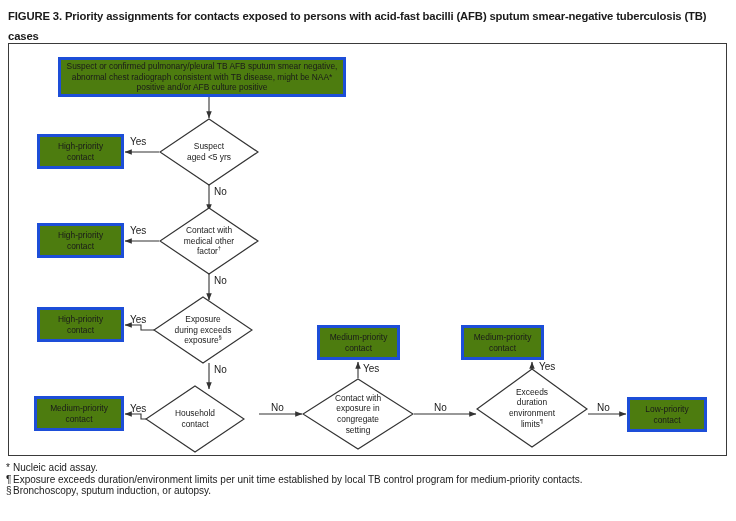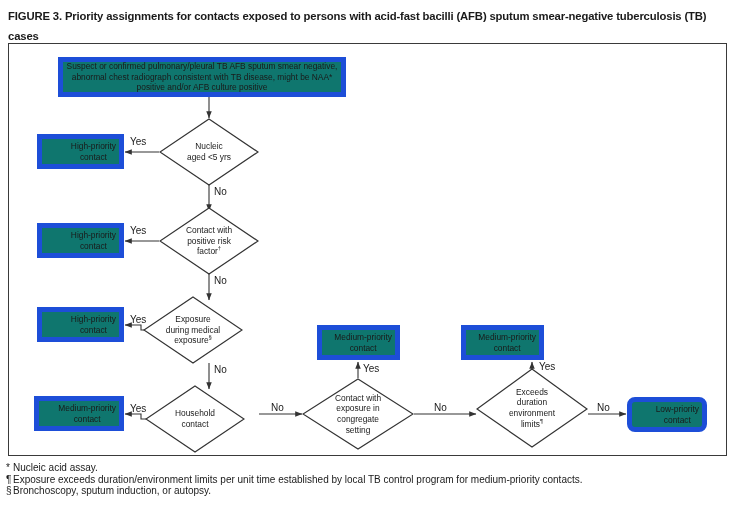--- a/index.html
+++ b/index.html
@@ -20,21 +20,21 @@
     position:absolute;left:8px;top:43px;width:719px;height:413px;
     border:1px solid #3a3a3a;box-sizing:border-box;background:#fff;
   }
   #flow-canvas{position:absolute;left:0;top:0;width:100%;height:100%;}
   .node{
     position:absolute;box-sizing:border-box;
     display:flex;align-items:center;justify-content:center;
     text-align:center;font-size:8.4px;line-height:10.6px;
     color:#1a1a1a;
   }
-  .boxnode{border:5px solid #1d4ed8;background:#0f766e;padding:2px 3px;justify-content:flex-end;}
+  .boxnode{border:3px solid #1d4ed8;background:#4d7c0f;padding:2px 3px;}
   .dianode{background:transparent;}
   .dianode .dia-label{position:relative;z-index:2;padding:0 2px;}
   .dia-svg{position:absolute;left:0;top:0;width:100%;height:100%;z-index:1;}
   .edge-label{
     position:absolute;font-size:10px;line-height:10px;color:#1a1a1a;
     white-space:nowrap;
   }
   #footnotes{
     position:absolute;left:6px;top:462px;width:726px;
     font-size:10px;line-height:11.6px;
@@ -88,59 +88,59 @@
 
   <div class="node boxnode" style="left:49px;top:13px;width:288px;height:40px;">
     <span>Suspect or confirmed pulmonary/pleural TB AFB sputum smear negative, abnormal chest radiograph consistent with TB disease, might be NAA* positive and/or AFB culture positive</span>
   </div>
 
   <div class="node dianode" style="left:150px;top:74px;width:100px;height:68px;">
     <svg class="dia-svg" viewBox="0 0 100 68" preserveAspectRatio="none" aria-hidden="true">
       <polygon points="50,1 99,34 50,67 1,34" fill="#fff" stroke="#333" stroke-width="1.2"></polygon>
     </svg>
     <div class="dia-label">
-      <div>Nucleic</div>
+      <div>Suspect</div>
       <div>aged &lt;5 yrs</div>
     </div>
   </div>
   <div class="node boxnode" style="left:28px;top:90px;width:87px;height:35px;">
     <div>
       <div>High-priority</div>
       <div>contact</div>
     </div>
   </div>
   <span class="edge-label" style="left:121px;top:93px;">Yes</span>
   <span class="edge-label" style="left:205px;top:143px;">No</span>
 
   <div class="node dianode" style="left:150px;top:163px;width:100px;height:68px;">
     <svg class="dia-svg" viewBox="0 0 100 68" preserveAspectRatio="none" aria-hidden="true">
       <polygon points="50,1 99,34 50,67 1,34" fill="#fff" stroke="#333" stroke-width="1.2"></polygon>
     </svg>
     <div class="dia-label">
       <div>Contact with</div>
-      <div>positive risk</div>
+      <div>medical other</div>
       <div><span>factor</span><sup>†</sup></div>
     </div>
   </div>
   <div class="node boxnode" style="left:28px;top:179px;width:87px;height:35px;">
     <div>
       <div>High-priority</div>
       <div>contact</div>
     </div>
   </div>
   <span class="edge-label" style="left:121px;top:182px;">Yes</span>
   <span class="edge-label" style="left:205px;top:232px;">No</span>
 
-  <div class="node dianode" style="left:134px;top:252px;width:100px;height:68px;align-items:center;">
+  <div class="node dianode" style="left:144px;top:252px;width:100px;height:68px;align-items:center;">
     <svg class="dia-svg" viewBox="0 0 100 68" preserveAspectRatio="none" aria-hidden="true">
       <polygon points="50,1 99,34 50,67 1,34" fill="#fff" stroke="#333" stroke-width="1.2"></polygon>
     </svg>
     <div class="dia-label">
       <div>Exposure</div>
-      <div>during medical</div>
+      <div>during exceeds</div>
       <div><span>exposure</span><sup>§</sup></div>
     </div>
   </div>
   <div class="node boxnode" style="left:28px;top:263px;width:87px;height:35px;">
     <div>
       <div>High-priority</div>
       <div>contact</div>
     </div>
   </div>
   <span class="edge-label" style="left:121px;top:271px;">Yes</span>
@@ -197,21 +197,21 @@
   </div>
   <div class="node boxnode" style="left:452px;top:281px;width:83px;height:35px;">
     <div>
       <div>Medium-priority</div>
       <div>contact</div>
     </div>
   </div>
   <span class="edge-label" style="left:530px;top:318px;">Yes</span>
   <span class="edge-label" style="left:588px;top:359px;">No</span>
 
-  <div class="node boxnode" style="left:618px;top:353px;width:80px;height:35px;border-radius:8px;">
+  <div class="node boxnode" style="left:618px;top:353px;width:80px;height:35px;">
     <div>
       <div>Low-priority</div>
       <div>contact</div>
     </div>
   </div>
 
 </div>
 
 <div id="footnotes">
   <div class="fn">

